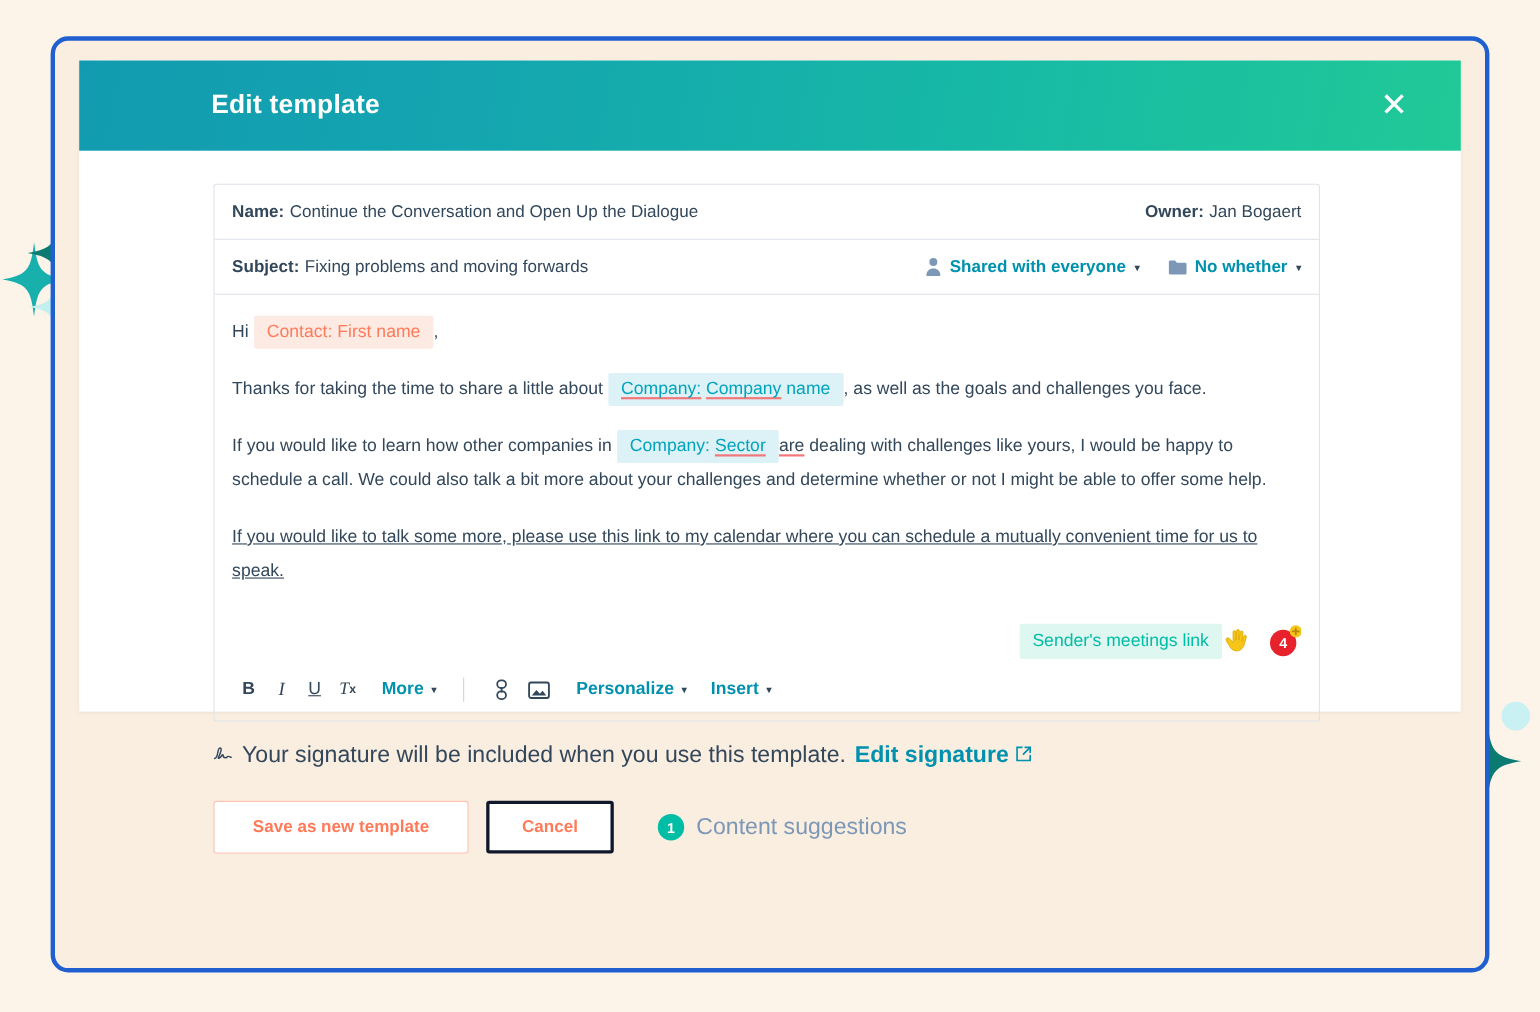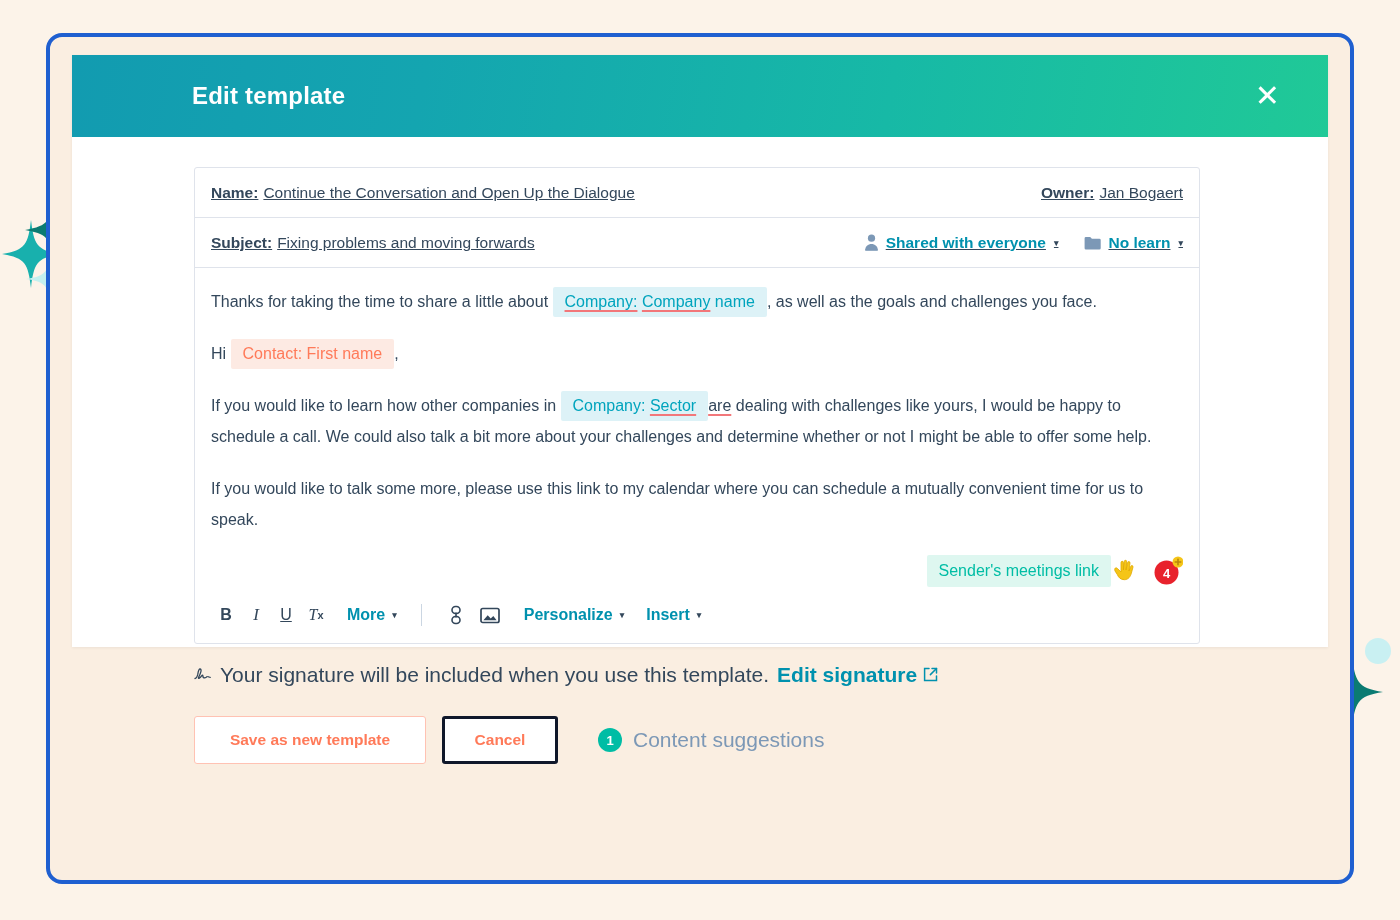--- a/index.html
+++ b/index.html
@@ -95,21 +95,20 @@
   }
 
   .meta-row {
     display: flex;
     align-items: center;
     padding: 0 16px;
     height: 50px;
     border-bottom: 1px solid #dfe3eb;
     font-size: 15.5px;
     color: #33475b;
-    text-decoration: underline;
   }
   .meta-row .label { font-weight: bold; color: #33475b; }
   .meta-row .value { color: #33475b; margin-left: 5px; }
   .meta-left { display: flex; align-items: baseline; flex: 1 1 auto; }
   .meta-right { display: flex; align-items: center; }
 
   .subject-row { justify-content: space-between; }
   .subject-controls { display: flex; align-items: center; gap: 26px; }
   .ctrl {
     display: flex;
@@ -129,21 +128,21 @@
   .ctrl svg { display:block; }
 
   
   .email-body {
     padding: 18px 16px 6px 16px;
     font-size: 16px;
     line-height: 31px;
     color: #33475b;
   }
   .email-body p { margin: 0 0 21px 0; }
-  .email-body p:last-of-type { margin-bottom: 0; }
+  .email-body p:last-of-type { margin-bottom: 12px; text-decoration: underline; }
 
   .token {
     display: inline-block;
     padding: 2px 12px;
     border-radius: 2px;
     font-size: 16px;
     line-height: 26px;
     vertical-align: baseline;
   }
   .token-contact { background: #fdeae3; color: #ff7a59; }
@@ -351,36 +350,36 @@
             </span>
             <span>Shared with everyone</span>
             <span class="caret">▾</span>
           </div>
           <div class="ctrl">
             <span>
               <svg width="17" height="14" viewBox="0 0 17 14">
                   <path d="M0.6 2.2a1.3 1.3 0 0 1 1.3-1.3h4.3l1.7 1.9h7.5a1.3 1.3 0 0 1 1.3 1.3v8.2a1.3 1.3 0 0 1-1.3 1.3H1.9a1.3 1.3 0 0 1-1.3-1.3z" fill="#7c98b6"></path>
                 </svg>
             </span>
-            <span>No learn</span>
+            <span>No whether</span>
             <span class="caret">▾</span>
           </div>
         </div>
       </div>
 
       <div class="email-body">
+
+        <p>
+          <span>Hi</span>
+          <span class="token token-contact">Contact: First name</span><span>,</span>
+        </p>
 
         <p>
           <span>Thanks for taking the time to share a little about</span>
           <span class="token token-company"><span class="sq">Company:</span> <span class="sq">Company</span> <span>name</span></span><span>, as well as the goals and challenges you face.</span>
-        </p>
-
-        <p>
-          <span>Hi</span>
-          <span class="token token-contact">Contact: First name</span><span>,</span>
         </p>
 
         <p>
           <span>If you would like to learn how other companies in</span>
           <span class="token token-company"><span>Company:</span> <span class="sq">Sector</span></span><span class="sq">are</span>
           <span>dealing with challenges like yours, I would be happy to schedule a call. We could also talk a bit more about your challenges and determine whether or not I might be able to offer some help.</span>
         </p>
 
         <p>If you would like to talk some more, please use this link to my calendar where you can schedule a mutually convenient time for us to speak.</p>
       </div>

